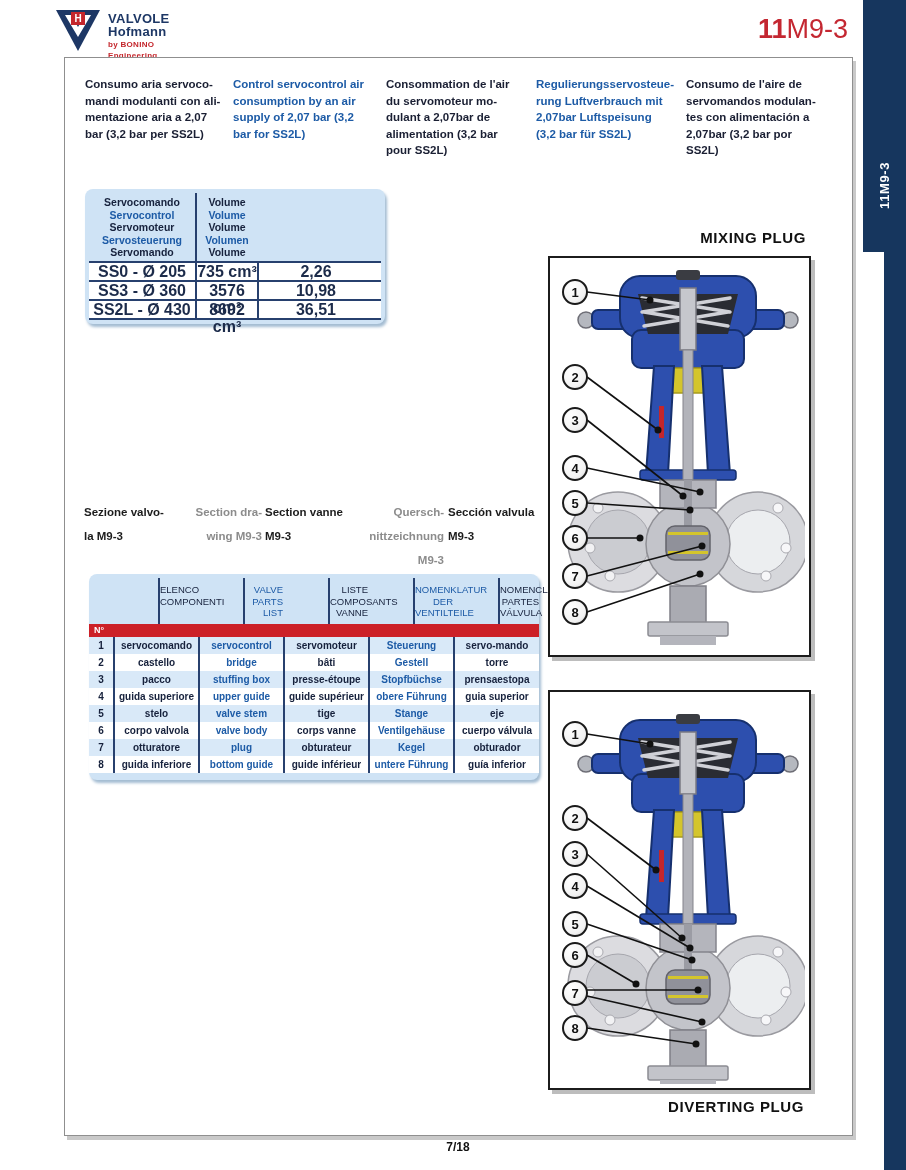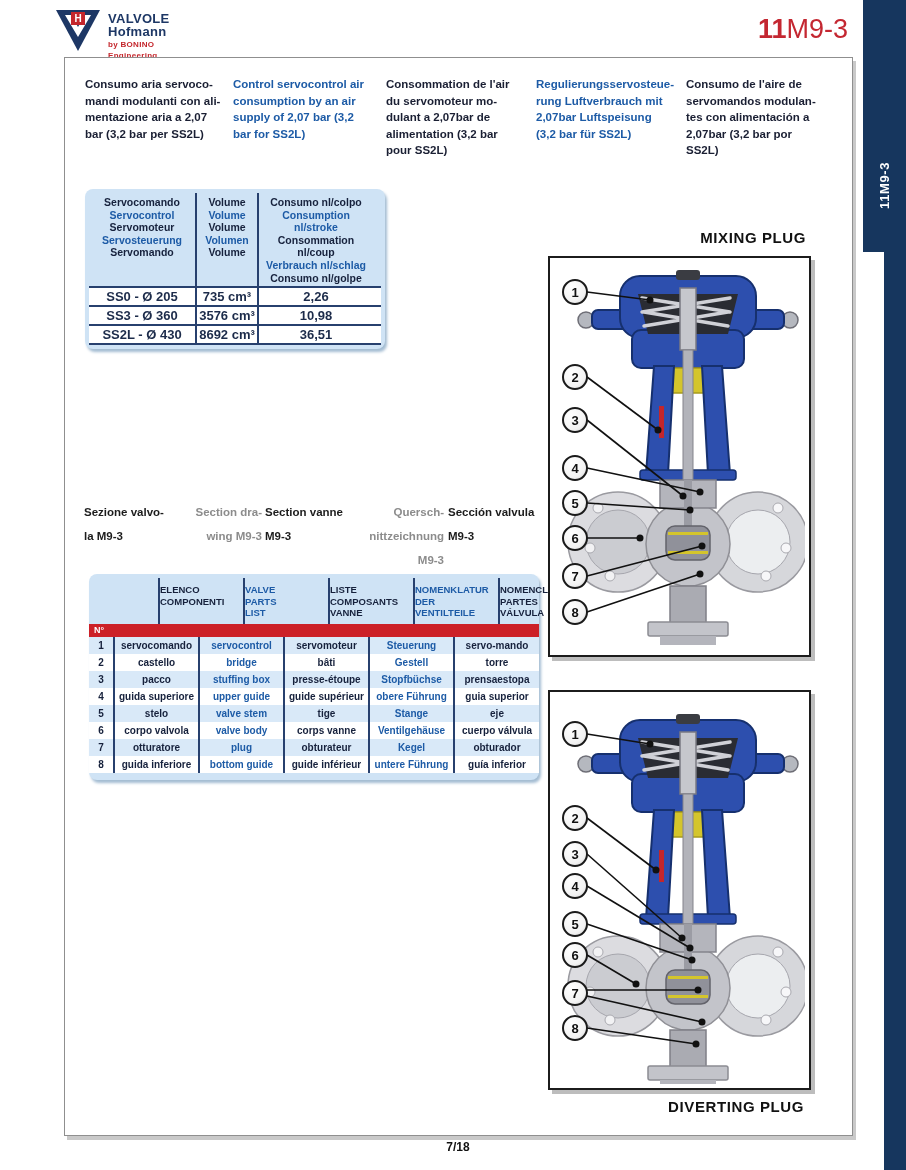--- a/index.html
+++ b/index.html
@@ -31,29 +31,29 @@
   .ct-panel{position:absolute;left:85px;top:189px;width:292px;background:#cfe3f5;border-radius:8px;
             padding:4px;box-shadow:2px 3px 3px #a3bcd2;}
   .ct{background:#fff;border-bottom:2px solid #27406e;}
   .ct-header{display:grid;grid-template-columns:106px 62px 116px;background:#cfe3f5;}
   .ct-hcell{font-size:10.5px;font-weight:bold;line-height:12.6px;text-align:center;padding:3px 0 2px;}
   .ct-hcell + .ct-hcell{border-left:2px solid #27406e;}
   .hl-dark{color:#16213c;}
   .hl-blue{color:#1d5ba6;}
   .ct-row{display:grid;grid-template-columns:106px 62px 116px;border-top:2px solid #27406e;background:#fff;}
   .ct-row.alt{background:#d9e9f8;}
-  .ct-cell{text-align:center;font-size:13px;font-weight:bold;color:#1c2b4a;height:17px;line-height:17px;}
+  .ct-cell{text-align:center;font-size:16px;font-weight:bold;color:#1c2b4a;height:17px;line-height:17px;}
   .ct-cell + .ct-cell{border-left:2px solid #27406e;}
   
   .sec-h{position:absolute;top:500px;width:88px;font-size:11.5px;font-weight:bold;line-height:24px;white-space:pre-line;}
   
   .pt-panel{position:absolute;left:89px;top:574px;width:450px;background:#cfe3f5;border-radius:8px;
             padding:4px 0 7px 0;box-shadow:2px 3px 3px #a3bcd2;}
   .pt-header{display:grid;grid-template-columns:24px 85px 85px 85px 85px 86px;}
-  .pt-hcell{font-size:9.5px;font-weight:bold;text-align:left;line-height:11.5px;padding:6px 0 5px;white-space:pre-line;margin-left:45px;}
+  .pt-hcell{font-size:9.5px;font-weight:normal;text-align:right;line-height:11.5px;padding:6px 0 5px;white-space:pre-line;margin-left:45px;}
   .pt-hcell + .pt-hcell{border-left:2px solid #27406e;}
   .pc-dark{color:#16213c;}
   .pc-blue{color:#1d5ba6;}
   .pt-redbar{height:13px;background:#cc2027;color:#ffffff;font-size:9px;font-weight:bold;line-height:13px;padding-left:5px;}
   .pt-row{display:grid;grid-template-columns:24px 85px 85px 85px 85px 86px;background:#fff;}
   .pt-row.alt{background:#d9e9f8;}
   .pt-cell{text-align:center;font-size:10px;font-weight:bold;height:17px;line-height:17px;overflow:hidden;}
   .pt-cell + .pt-cell{border-left:2px solid #27406e;}
   
   .diag-label{position:absolute;font-size:15px;font-weight:bold;color:#111;letter-spacing:0.6px;text-align:right;width:200px;}
@@ -185,27 +185,20 @@
             <div class="hl-dark">Servomoteur</div>
             <div class="hl-blue">Servosteuerung</div>
             <div class="hl-dark">Servomando</div>
           </div>
         <div class="ct-hcell">
             <div class="hl-dark">Volume</div>
             <div class="hl-blue">Volume</div>
             <div class="hl-dark">Volume</div>
             <div class="hl-blue">Volumen</div>
             <div class="hl-dark">Volume</div>
-          </div>
-        <div class="ct-hcell">
-            <div class="hl-dark">Consumo nl/colpo</div>
-            <div class="hl-blue">Consumption nl/stroke</div>
-            <div class="hl-dark">Consommation nl/coup</div>
-            <div class="hl-blue">Verbrauch nl/schlag</div>
-            <div class="hl-dark">Consumo nl/golpe</div>
           </div>
       </div>
       <div>
           <div class="ct-row">
             <div class="ct-cell ">SS0 - Ø 205</div>
             <div class="ct-cell ">735 cm³</div>
             <div class="ct-cell ">2,26</div>
           </div>
           <div class="ct-row">
             <div class="ct-cell ">SS3 - Ø 360</div>

